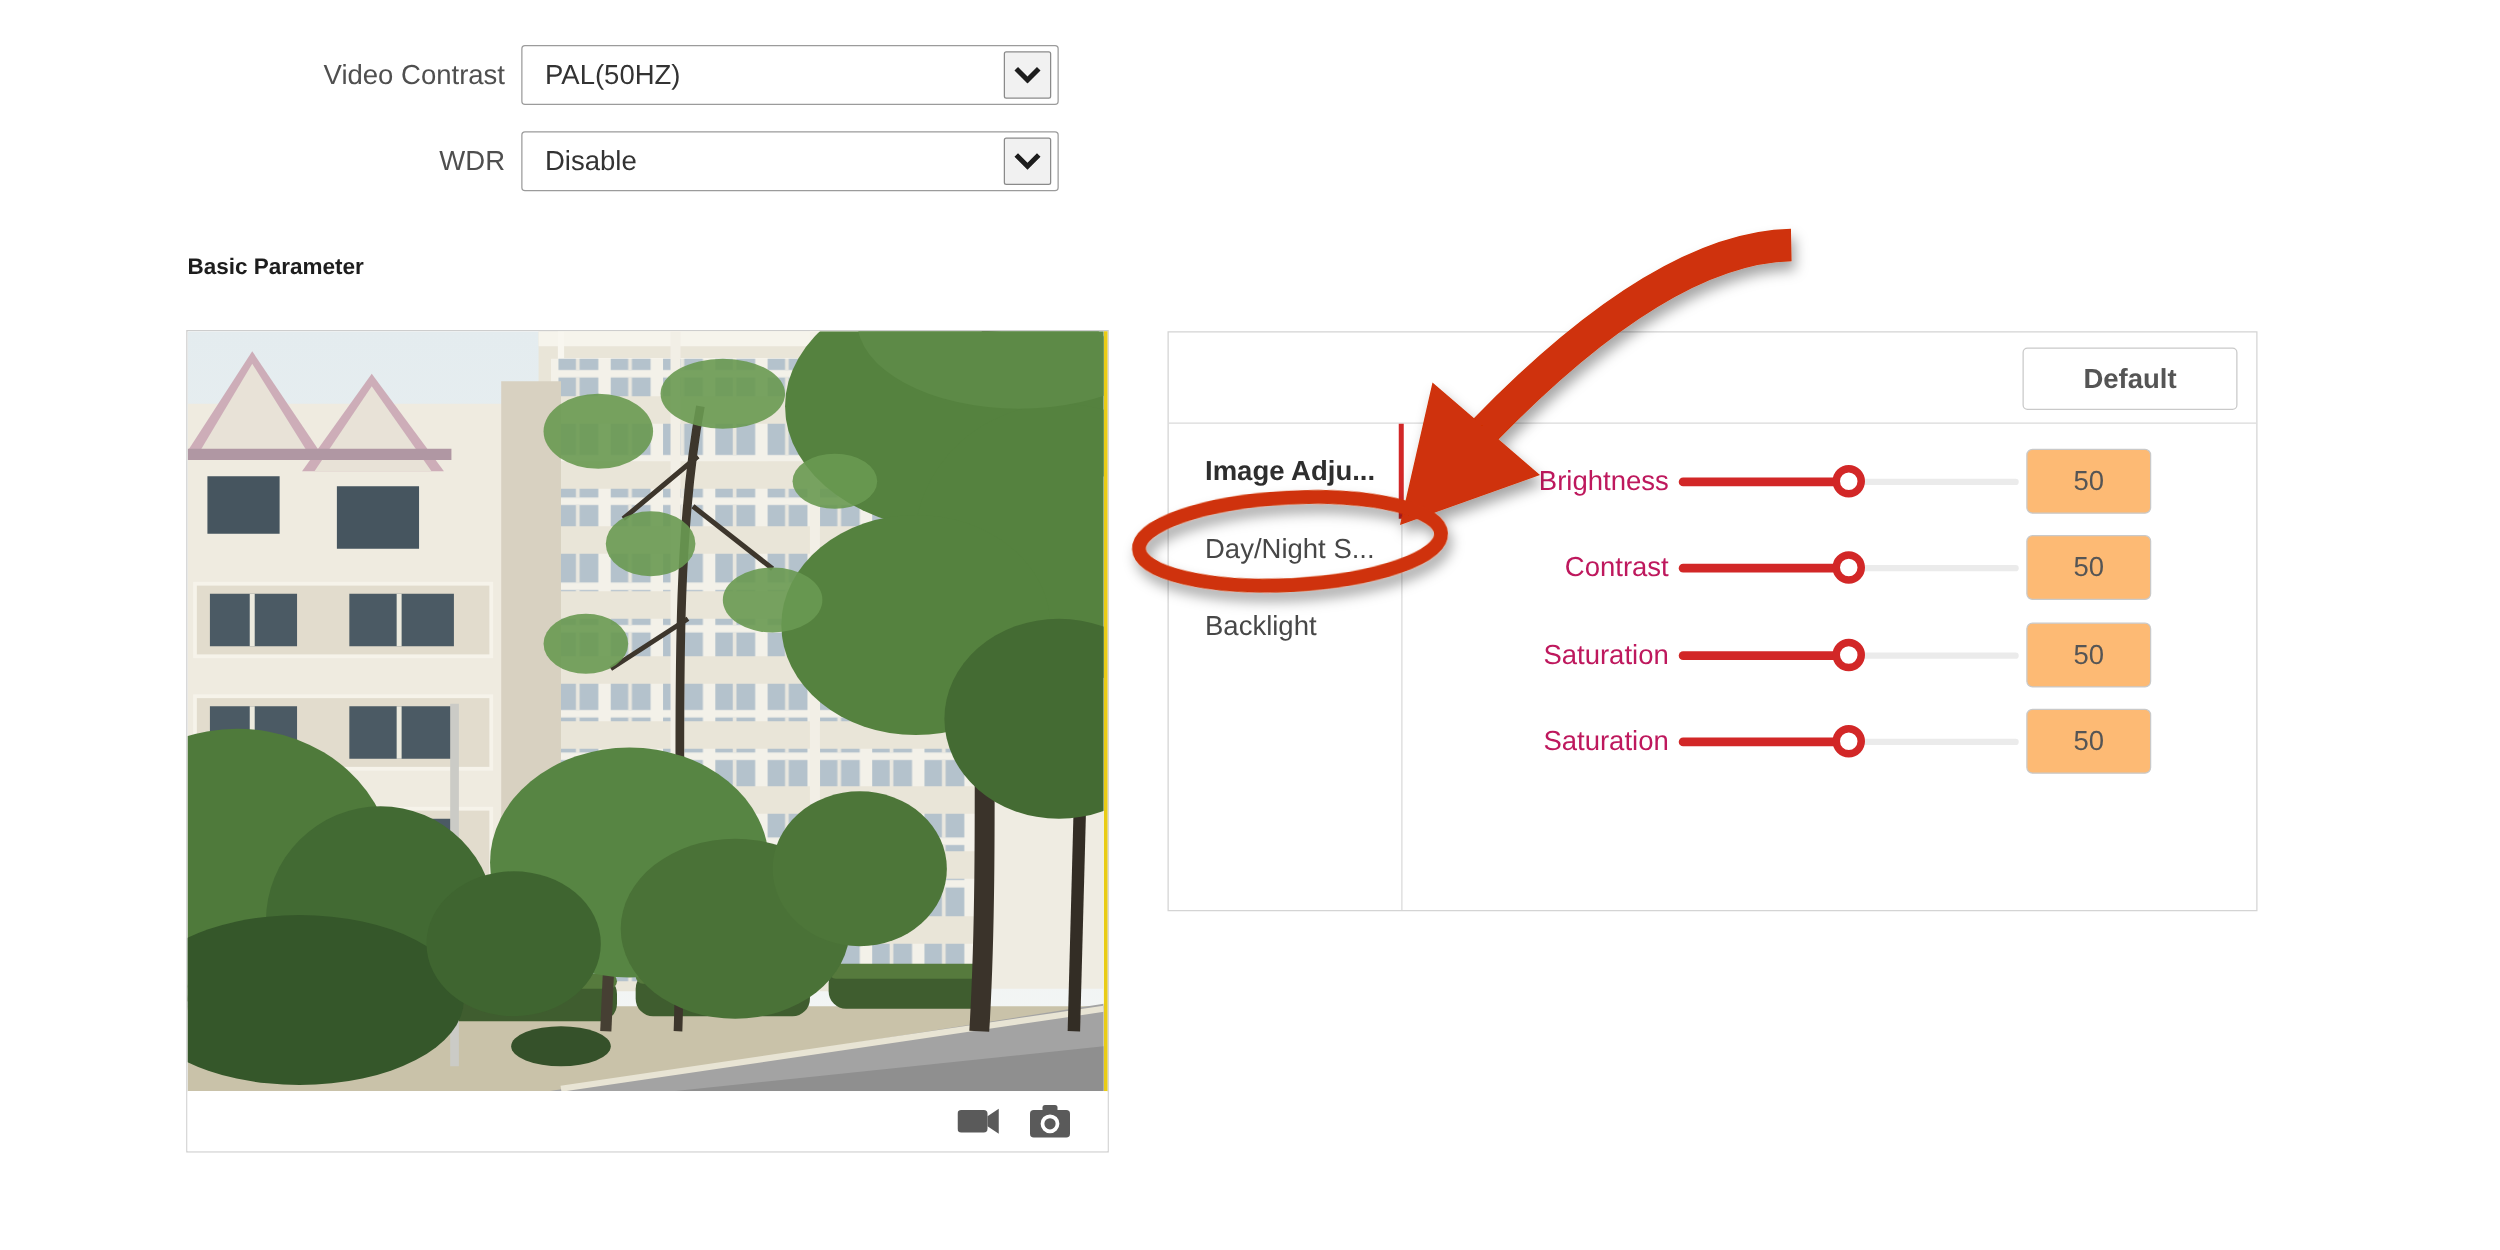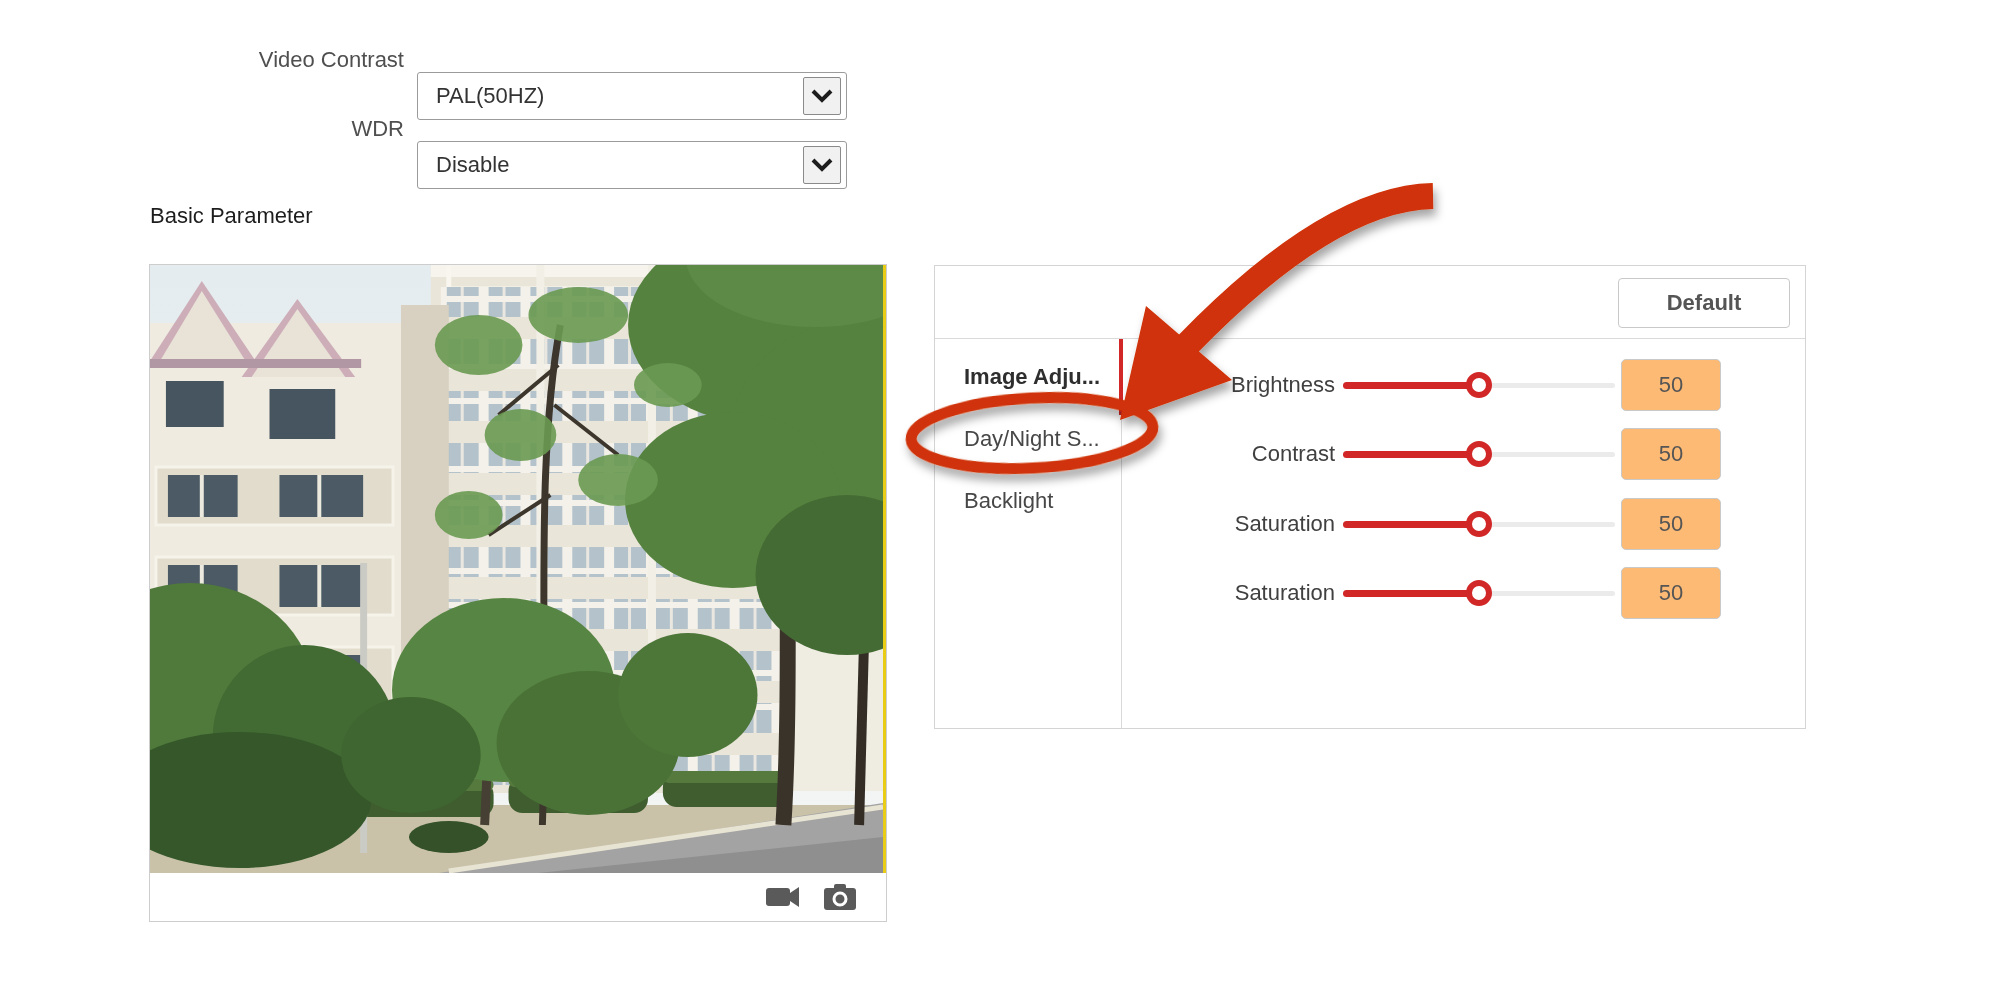--- a/index.html
+++ b/index.html
@@ -4,30 +4,30 @@
 <style>
   * { margin:0; padding:0; box-sizing:border-box; }
   html,body { width:2000px; height:1000px; background:#ffffff;
               font-family:"Liberation Sans", sans-serif; position:relative; overflow:hidden; }
 
   
   .form-row { position:absolute; left:150px; height:48px; }
   .form-label { position:absolute; left:0; top:0; width:254px; height:48px;
                 line-height:48px; text-align:right; font-size:22px; color:#4f4f4f; }
   .select-box { position:absolute; left:267px; top:0; width:430px; height:48px;
-                border:1px solid #9b9b9b; border-radius:3px; background:#fff; cursor:pointer;margin-top:36px; }
+                border:1px solid #9b9b9b; border-radius:3px; background:#fff; cursor:pointer; }
   .select-value { position:absolute; left:18px; top:0; height:46px; line-height:46px;
                   font-size:22px; color:#333; }
   .select-arrow-btn { position:absolute; right:5px; top:4px; width:38px; height:38px;
                       background:#f1f1f1; border:1px solid #8a8a8a; border-radius:2px;
                       display:flex; align-items:center; justify-content:center; }
 
   
-  .section-title { position:absolute; left:150px; top:203px; font-size:22px;
-                   font-weight:normal; color:#1d1d1d;text-align:right; }
+  .section-title { position:absolute; left:150px; top:203px; font-size:18px;
+                   font-weight:bold; color:#1d1d1d;text-align:right; }
 
   
   .preview { position:absolute; left:149px; top:264px; width:738px; height:658px;
              border:1px solid #cdcdcd; background:#fff; }
   .preview-img { position:absolute; left:0; top:0; width:736px; height:608px;
                  border-right:3px solid #e9cc16; overflow:hidden; }
   .preview-img svg { display:block; width:733px; height:608px; }
   .preview-bar { position:absolute; left:0; bottom:0; width:736px; height:48px;
                  background:#fff; display:flex; align-items:center;
                  justify-content:flex-end; gap:20px; padding-right:28px; }
@@ -48,21 +48,21 @@
                      background:var(--accent-red,#d22727); }
   .tab { position:absolute; left:0; width:184px; height:50px; padding-left:29px;
          font-size:22px; color:#474747; display:flex; align-items:center;
          cursor:pointer; white-space:nowrap; overflow:hidden; }
   .tab.active { font-weight:bold; color:#2e2e2e; }
   .tab1 { top:86px;text-align:center; } .tab2 { top:148px; } .tab3 { top:210px; }
 
   .slider-row { position:absolute; height:52px; left:0; width:100%; }
   .r1 { top:93px; } .r2 { top:162px; } .r3 { top:232px; } .r4 { top:301px; }
   .slider-label { position:absolute; left:200px; top:0; width:200px; height:52px;
-                  line-height:52px; text-align:right; font-size:22px; color:#404040; }
+                  line-height:52px; text-align:right; font-size:22px; color:#be185d; }
   .slider-track { position:absolute; left:408px; top:13px; width:272px; height:26px; cursor:pointer; }
   .track-rest { position:absolute; left:0; right:0; top:11px; height:5px;
                 background:#ebebeb; border-radius:3px; }
   .track-fill { position:absolute; left:0; top:10px; height:7px; width:50%;
                 background:var(--accent-red,#d22727); border-radius:4px; }
   .slider-handle { position:absolute; top:0; left:50%; width:26px; height:26px;
                    margin-left:-13px; border-radius:50%; background:#fff;
                    border:6px solid var(--accent-red,#d22727); cursor:grab; }
   .slider-value { position:absolute; left:686px; top:0; width:100px; height:52px;
                   border:1px solid #c9c9c9; border-radius:5px; text-align:center;

